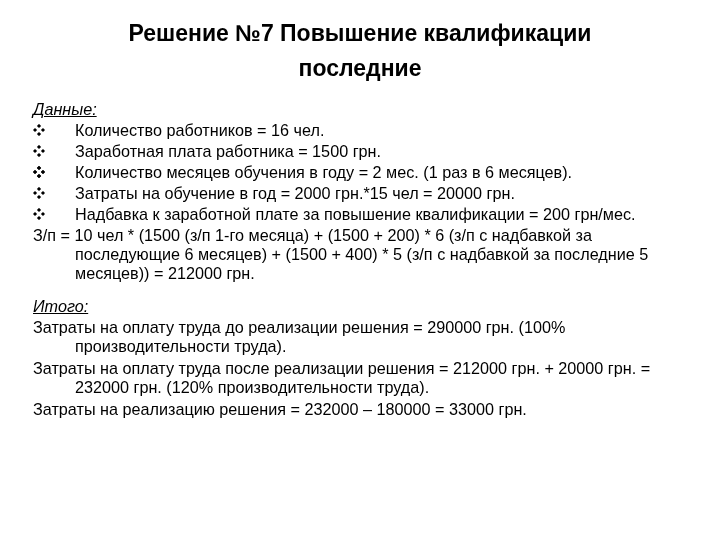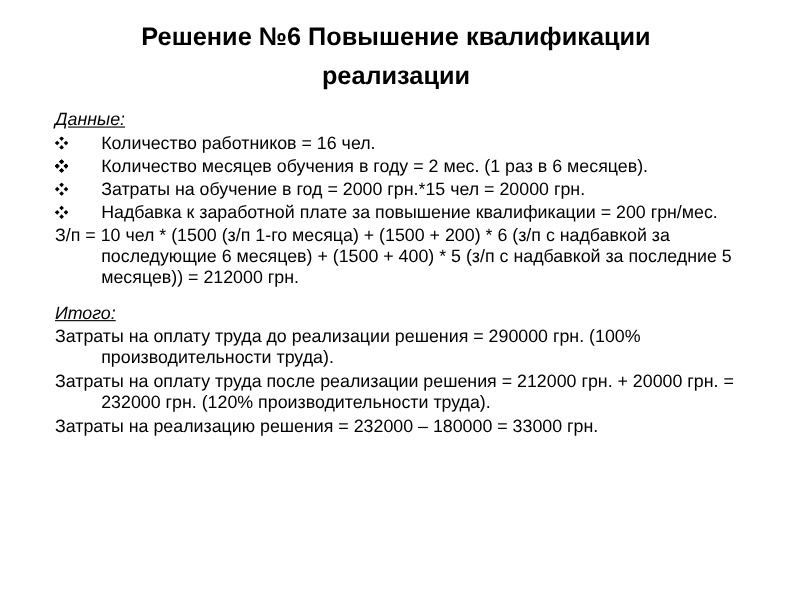--- a/index.html
+++ b/index.html
@@ -20,21 +20,21 @@
       left: 0;
       top: 16px;
       width: 720px;
       text-align: center;
       font-weight: bold;
       font-size: 23px;
       line-height: 35px;
     }
     .content {
       position: absolute;
-      left: 50px;
+      left: 33px;
       top: 100px;
       width: 640px;
       font-size: 16.2px;
       line-height: 19px;
     }
     .heading {
       font-style: italic;
       text-decoration: underline;
       margin-bottom: 2px;
     }
@@ -54,22 +54,22 @@
       padding-left: 42px;
       text-indent: -42px;
       margin-bottom: 3px;
     }
     .itogo { margin-top: 14px; }
   </style>
 </head>
 <body>
 
 <div class="title">
-  <div>Решение №6 Повышение квалификации</div>
-  <div>реализации</div>
+  <div>Решение №7 Повышение квалификации</div>
+  <div>последние</div>
 </div>
 
 <div class="content">
   <div class="heading">Данные:</div>
 
   <div class="bullet">
     <svg class="mark" viewBox="0 0 12 12">
         <g fill="#000">
           <rect x="4.5" y="0.5" width="3" height="3" transform="rotate(45 6 2)"></rect>
           <rect x="4.5" y="8.5" width="3" height="3" transform="rotate(45 6 10)"></rect>
@@ -81,20 +81,21 @@
   </div>
   <div class="bullet">
     <svg class="mark" viewBox="0 0 12 12">
         <g fill="#000">
           <rect x="4.5" y="0.5" width="3" height="3" transform="rotate(45 6 2)"></rect>
           <rect x="4.5" y="8.5" width="3" height="3" transform="rotate(45 6 10)"></rect>
           <rect x="0.5" y="4.5" width="3" height="3" transform="rotate(45 2 6)"></rect>
           <rect x="8.5" y="4.5" width="3" height="3" transform="rotate(45 10 6)"></rect>
         </g>
       </svg>
+    <span>Заработная плата работника = 1500 грн.</span>
   </div>
   <div class="bullet">
     <svg class="mark" viewBox="0 0 12 12">
         <g fill="#000">
           <rect x="4.5" y="0.5" width="3" height="3" transform="rotate(45 6 2)"></rect>
           <rect x="4.5" y="8.5" width="3" height="3" transform="rotate(45 6 10)"></rect>
           <rect x="0.5" y="4.5" width="3" height="3" transform="rotate(45 2 6)"></rect>
           <rect x="8.5" y="4.5" width="3" height="3" transform="rotate(45 10 6)"></rect>
         </g>
       </svg>

